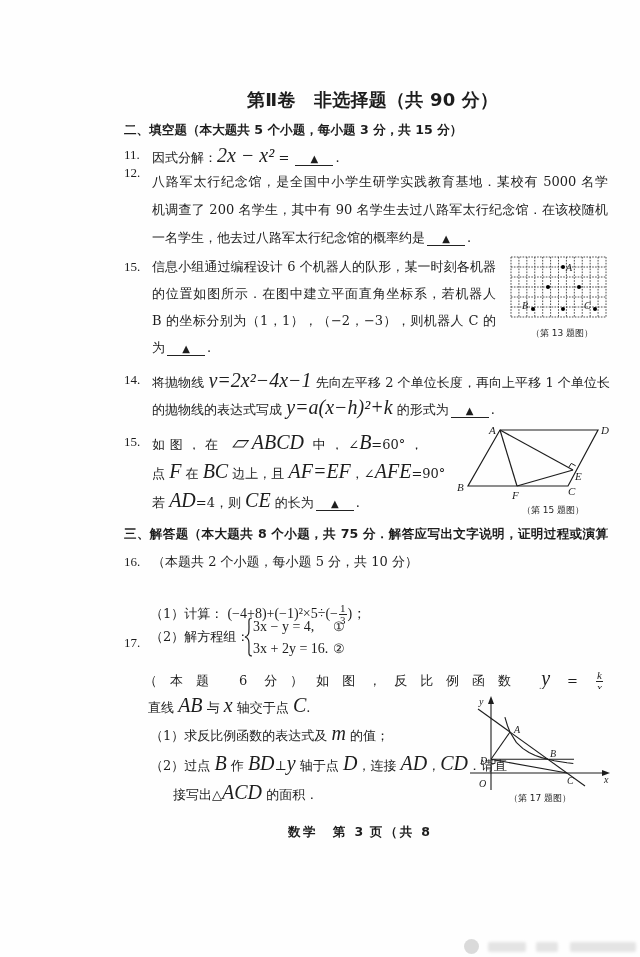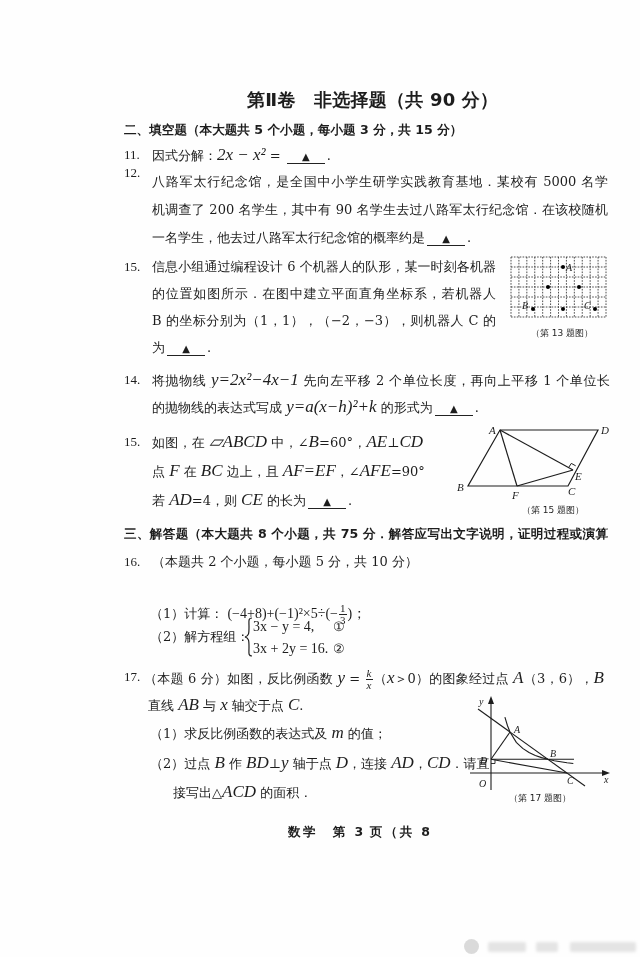--- a/index.html
+++ b/index.html
@@ -2,21 +2,21 @@
 <html><head>
 <meta charset="utf-8">
 <style>
   html,body{margin:0;padding:0;}
   body{width:640px;height:957px;position:relative;overflow:hidden;background:#fefefe;color:#1d1d1d;
        font-family:"DejaVu Serif","Liberation Serif",serif;}
   .ln{position:absolute;white-space:nowrap;font-size:13px;line-height:16px;}
   .j{text-align:justify;text-align-last:justify;white-space:normal;overflow:hidden;height:16px;}
   .b{font-family:"DejaVu Sans","Liberation Sans",sans-serif;font-weight:bold;font-size:12.6px;}
   .num{position:absolute;font-size:13px;line-height:16px;font-family:"Liberation Serif",serif;}
-  .m{font-family:"Liberation Serif",serif;font-style:italic;font-size:17px;}
+  .m{font-family:"Liberation Serif",serif;font-style:italic;font-size:20px;}
   .blank{display:inline-block;width:38px;border-bottom:1px solid #222;text-align:center;font-size:10px;line-height:13px;margin:0 2px;}
   .title{position:absolute;left:247px;top:89px;width:251px;height:22px;font-size:18px;line-height:22px;font-weight:bold;
          font-family:"DejaVu Sans","Liberation Sans",sans-serif;text-align:justify;text-align-last:justify;white-space:normal;overflow:hidden;}
   .frac{display:inline-flex;flex-direction:column;align-items:center;vertical-align:middle;font-family:"Liberation Serif",serif;
         font-size:11px;line-height:11px;margin:0 1px;}
   .frac .n{border-bottom:1px solid #222;padding:0 1px;}
   .sys{position:absolute;left:253px;font-family:"Liberation Serif",serif;font-size:14px;line-height:16px;white-space:nowrap;}
   .circ{position:absolute;left:333px;font-size:13px;line-height:16px;}
   svg text{font-family:"Liberation Serif",serif;fill:#1d1d1d;}
   .cap{font-family:"DejaVu Sans","Liberation Sans",sans-serif;font-size:9px;font-style:normal;}
@@ -135,26 +135,26 @@
 </div>
 <div class="ln" style="left:150px;top:629px;">（2）解方程组：</div>
 <svg style="position:absolute;left:244px;top:617px;" width="10" height="40">
   <path d="M8,1 C4,1 5,4 5,10 C5,16 5,19 1,20 C5,21 5,24 5,30 C5,36 4,39 8,39" stroke="#1d1d1d" stroke-width="1.2" fill="none"></path>
 </svg>
 <div class="sys" style="top:619px;">3x − y = 4,</div>
 <div class="circ" style="top:619px;">①</div>
 <div class="sys" style="top:641px;">3x + 2y = 16.</div>
 <div class="circ" style="top:641px;">②</div>
 
-<div class="num" style="left:124px;top:669px;">17.</div>
+<div class="num" style="left:124px;top:635px;">17.</div>
 <div class="ln j" style="left:144px;top:667px;width:460px;height:22px;line-height:22px;">
   <span><span>（本题 6 分）如图，反比例函数 </span><span class="m">y</span><span> = </span></span><span class="frac">
       <span class="n m" style="font-size:11px;">k</span>
       <span class="m" style="font-size:11px;">x</span>
-    </span><span><span>（</span><span class="m">x</span><span>＞0）的图象经过点 </span><span class="m">A</span><span>（3，6），</span><span class="m">B</span></span>
+    </span>
 </div>
 <div class="ln" style="left:148px;top:697px;">
   <span><span>直线 </span><span class="m">AB</span><span> 与 </span><span class="m">x</span><span> 轴交于点 </span><span class="m">C</span><span>.</span></span>
 </div>
 <div class="ln" style="left:150px;top:725px;">
   <span><span>（1）求反比例函数的表达式及 </span><span class="m">m</span><span> 的值；</span></span>
 </div>
 <div class="ln" style="left:150px;top:755px;">
   <span><span>（2）过点 </span><span class="m">B</span><span> 作 </span><span class="m">BD</span><span>⊥</span><span class="m">y</span><span> 轴于点 </span><span class="m">D</span><span>，连接 </span><span class="m">AD</span><span>，</span><span class="m">CD</span><span>．请直</span></span>
 </div>

